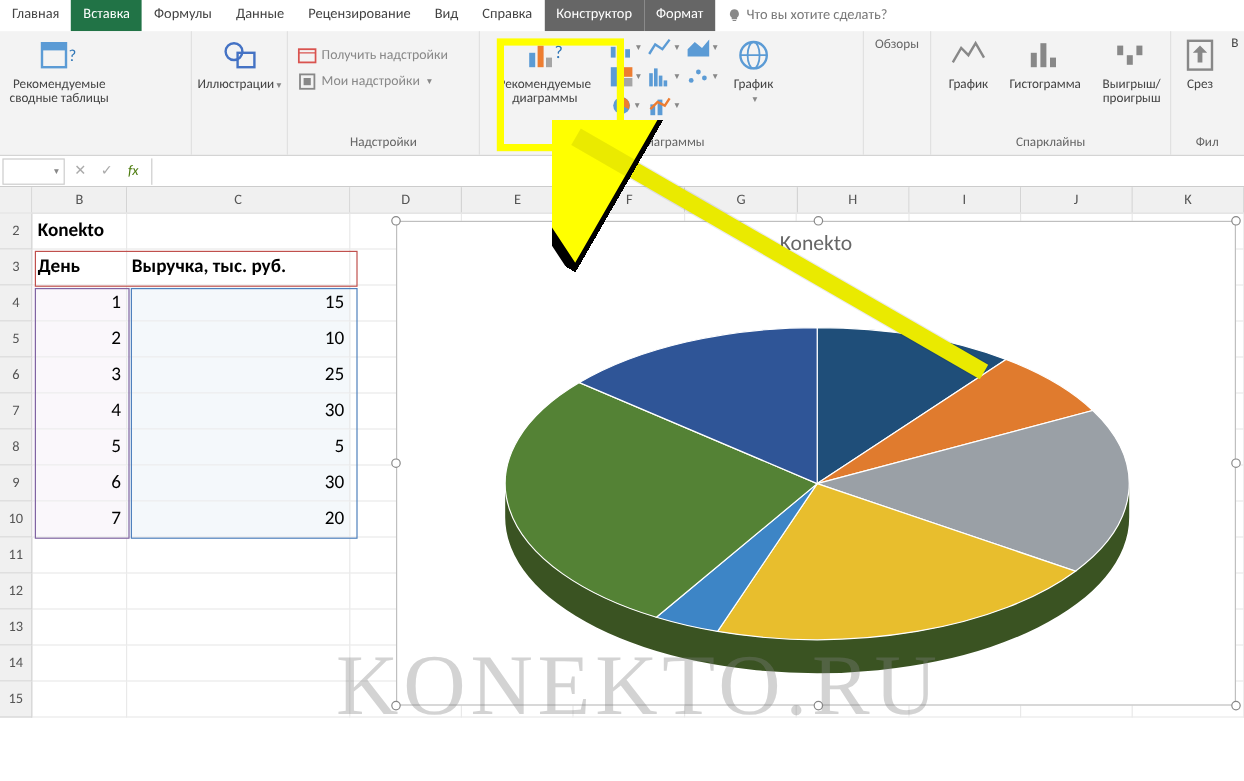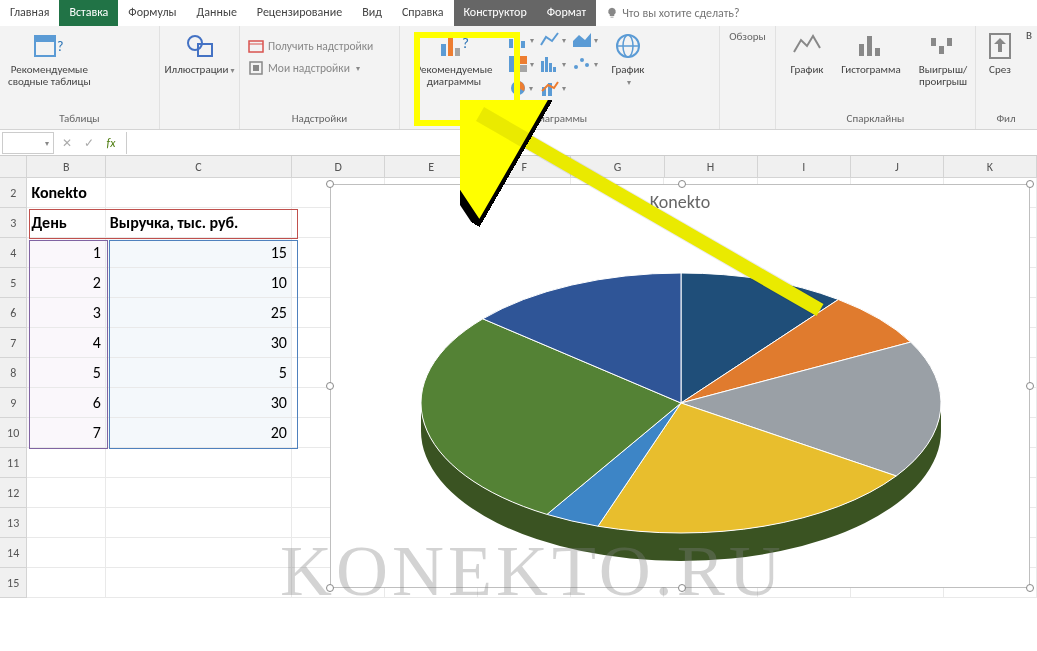--- a/index.html
+++ b/index.html
@@ -90,21 +90,20 @@
     <div class="group-body">
       <div class="big-btn">
         <svg viewBox="0 0 32 32">
             <rect x="2" y="6" width="20" height="20" fill="none" stroke="#5b9bd5" stroke-width="2"></rect>
             <rect x="2" y="6" width="20" height="6" fill="#5b9bd5"></rect>
             <text x="24" y="21" font-size="14" fill="#2e75b6">?</text>
           </svg>
         <span class="lbl"><span>Рекомендуемые</span><br><span>сводные таблицы</span></span>
       </div>
     </div>
-    <div class="group-label">Таблицы</div>
   </div>
 
   <div class="group" style="width:80px">
     <div class="group-body">
       <div class="big-btn">
         <svg viewBox="0 0 32 32">
             <circle cx="11" cy="13" r="7" fill="none" stroke="#4472c4" stroke-width="2"></circle>
             <rect x="14" y="14" width="14" height="12" fill="none" stroke="#4472c4" stroke-width="2"></rect>
           </svg>
         <span class="lbl"><span>Иллюстрации</span><span class="chev">▾</span></span>

